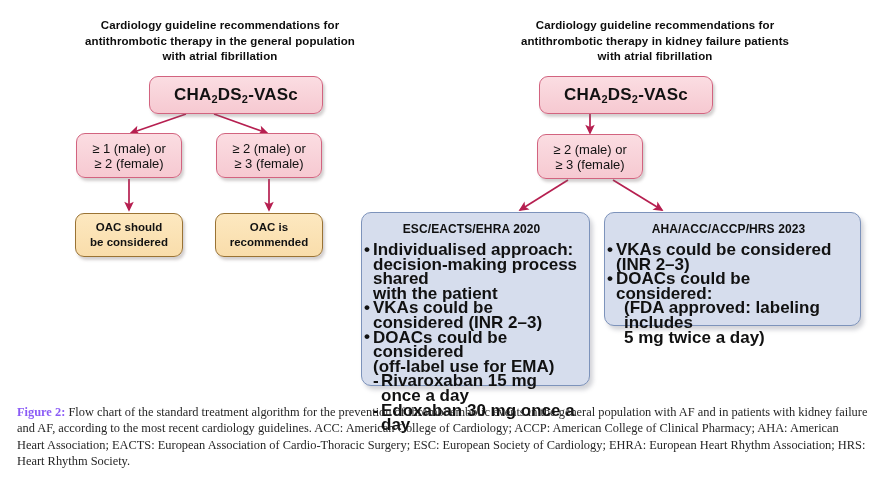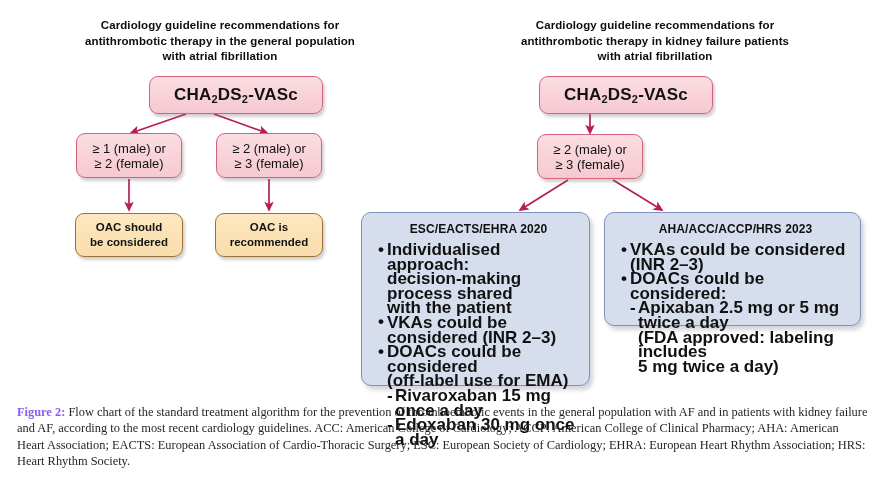--- a/index.html
+++ b/index.html
@@ -73,21 +73,21 @@
   }
 
   
   .blue-panel{
     position:absolute;
     box-sizing:border-box;
     background:#d6dded;
     border:1.4px solid #7d93bb;
     border-radius:10px;
     box-shadow:3px 4px 4px rgba(120,125,140,.33);
-    padding:9px 10px 10px 16px;
+    padding:9px 10px 10px 2px;
   }
   .panel-head{
     text-align:center;
     font-weight:bold;
     font-size:12px;
     color:#101010;
     margin-bottom:7px;
     letter-spacing:.1px;
   }
   .panel-body{font-size:17px;line-height:14.6px;color:#111111;font-weight:bold;}
@@ -204,21 +204,20 @@
       <div class="dash">Rivaroxaban 15 mg once a day</div>
       <div class="dash">Edoxaban 30 mg once a day</div>
     </div>
   </div>
 
   <div class="blue-panel" style="left:604px;top:212px;width:257px;height:114px;">
     <div class="panel-head">AHA/ACC/ACCP/HRS 2023</div>
     <div class="panel-body">
       <div class="bl">VKAs could be considered (INR 2–3)</div>
       <div class="bl">DOACs could be considered:</div>
-      <div class="dash">Apixaban 2.5 mg or 5 mg twice a day</div>
       <div class="sub2">(FDA approved: labeling includes</div>
       <div class="sub2">5 mg twice a day)</div>
     </div>
   </div>
 
   <div id="caption">
     <span class="figlabel">Figure 2:</span><span> Flow chart of the standard treatment algorithm for the prevention of thromboembolic events in the general population with AF and in patients with kidney failure and AF, according to the most recent cardiology guidelines. ACC: American College of Cardiology; ACCP: American College of Clinical Pharmacy; AHA: American Heart Association; EACTS: European Association of Cardio-Thoracic Surgery; ESC: European Society of Cardiology; EHRA: European Heart Rhythm Association; HRS: Heart Rhythm Society.</span>
   </div>
 
 </div>

